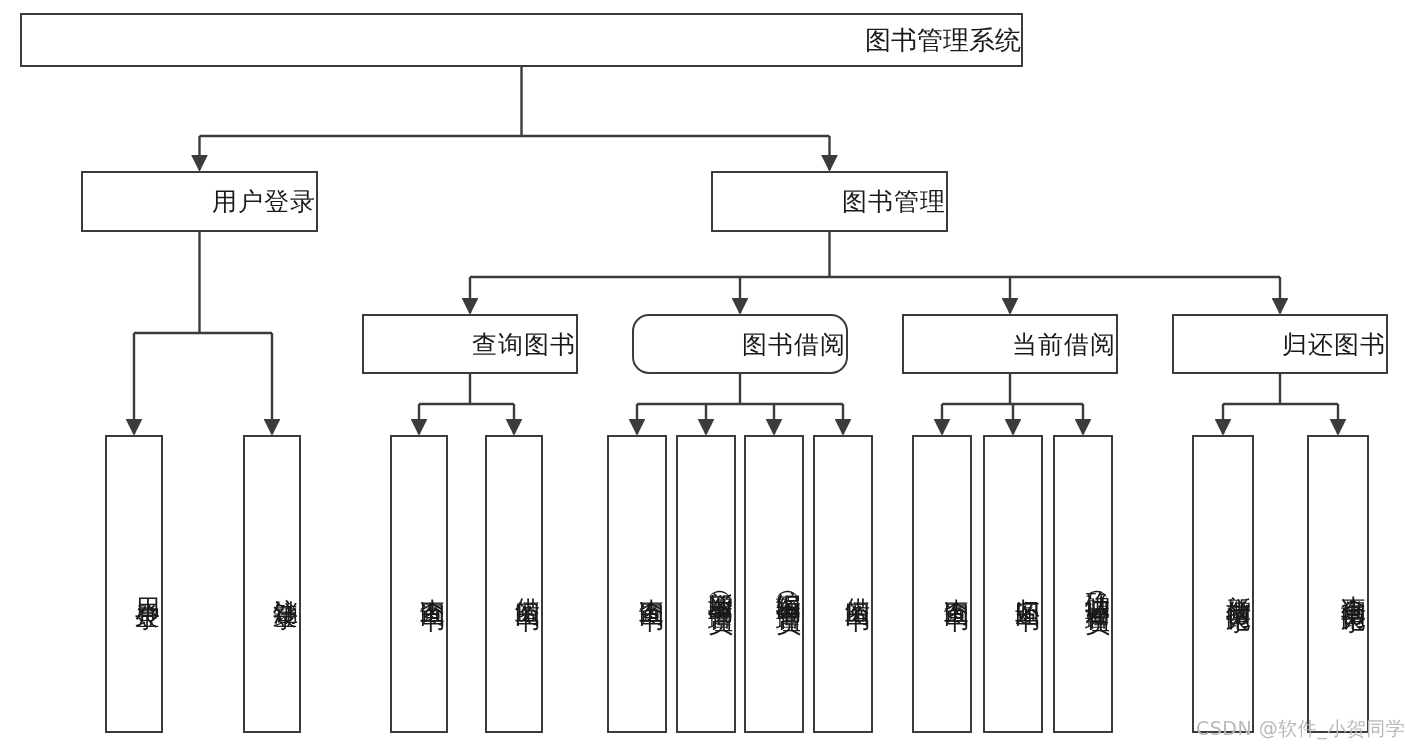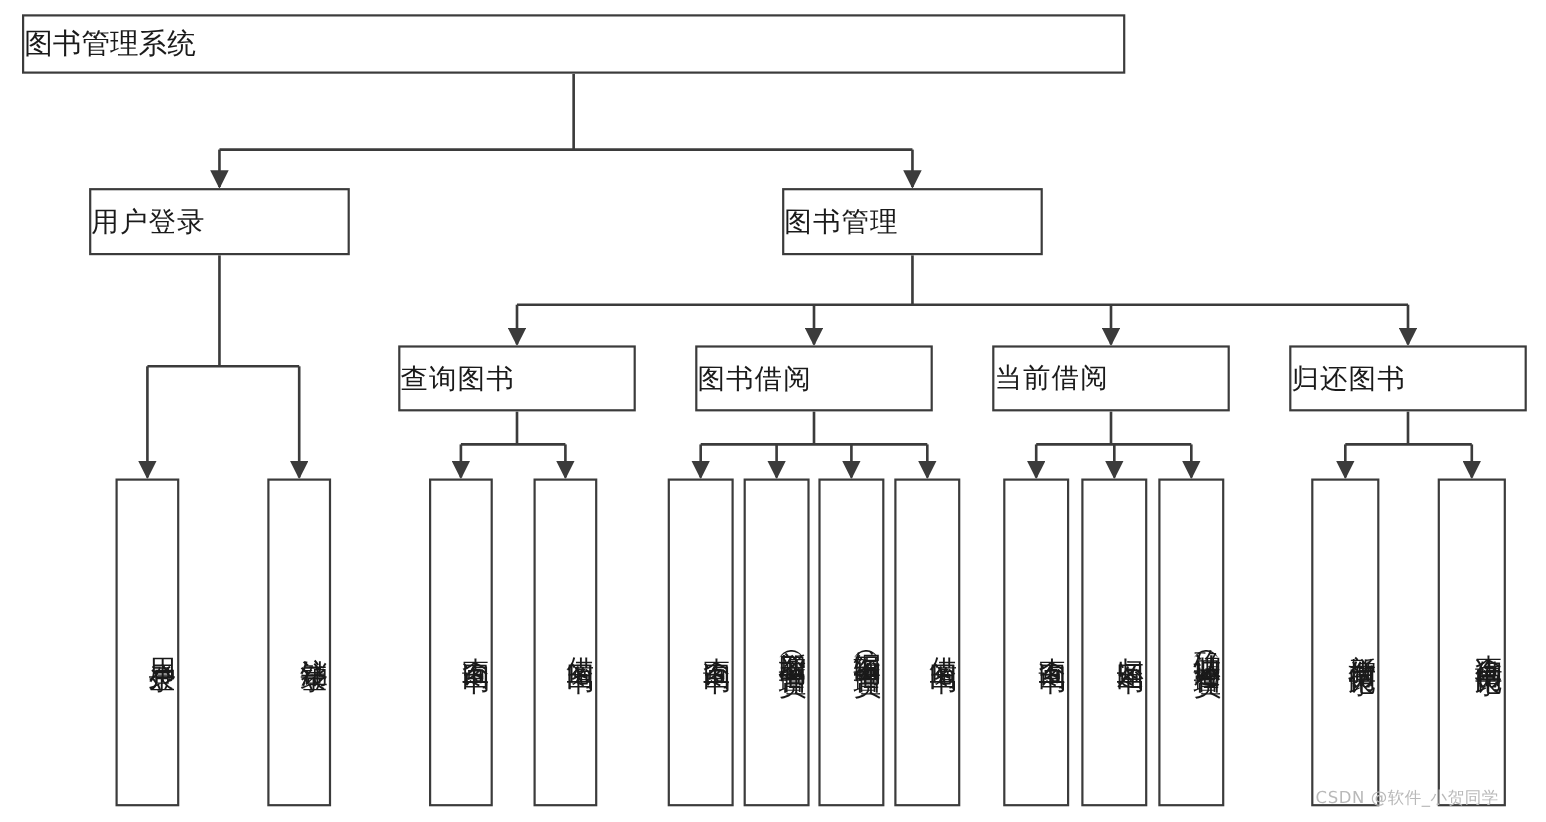--- a/index.html
+++ b/index.html
@@ -26,21 +26,21 @@
     pointer-events: none;
   }
   .node {
     position: absolute;
     box-sizing: border-box;
     border: 2px solid #3b3b3b;
     background: #ffffff;
     color: #1a1a1a;
     display: flex;
     align-items: center;
-    justify-content: flex-start;
+    justify-content: flex-end;
     text-align: center;
     line-height: 1.08;
   }
   .node.horiz {
     font-size: 25px;
     letter-spacing: 1px;
   }
   .node.root {
     font-size: 26px;
   }
@@ -48,21 +48,21 @@
     writing-mode: vertical-rl;
     text-orientation: upright;
     font-size: 25px;
     letter-spacing: 3px;
     padding: 6px 0;
     align-items: flex-start;
     justify-content: center;
   }
   .watermark {
     position: absolute;
-    font-size: 15px;
+    font-size: 19px;
     color: #b9b9b9;
     white-space: nowrap;
     letter-spacing: 0.5px;
   }
 </style>
 </head>
 <body>
 
 <div id="stage">
 
@@ -115,24 +115,24 @@
       </div>
       <div class="node horiz" style="left: 81px; top: 171px; width: 237px; height: 61px;">
         <span>用户登录</span>
       </div>
       <div class="node horiz" style="left: 711px; top: 171px; width: 237px; height: 61px;">
         <span>图书管理</span>
       </div>
       <div class="node horiz" style="left: 362px; top: 314px; width: 216px; height: 60px;">
         <span>查询图书</span>
       </div>
-      <div class="node horiz" style="left: 632px; top: 314px; width: 216px; height: 60px;">
+      <div class="node horiz" style="left: 632px; top: 314px; width: 216px; height: 60px; border-radius: 17px;">
         <span>图书借阅</span>
       </div>
-      <div class="node horiz" style="left: 902px; top: 314px; width: 216px; height: 60px; font-family: Liberation Serif, serif;">
+      <div class="node horiz" style="left: 902px; top: 314px; width: 216px; height: 60px;">
         <span>当前借阅</span>
       </div>
       <div class="node horiz" style="left: 1172px; top: 314px; width: 216px; height: 60px;">
         <span>归还图书</span>
       </div>
       <div class="node leaf" style="left: 105px; top: 435px; width: 58px; height: 298px;">
         <span>用户登录</span>
       </div>
       <div class="node leaf" style="left: 243px; top: 435px; width: 58px; height: 298px;">
         <span>注销登录</span>

